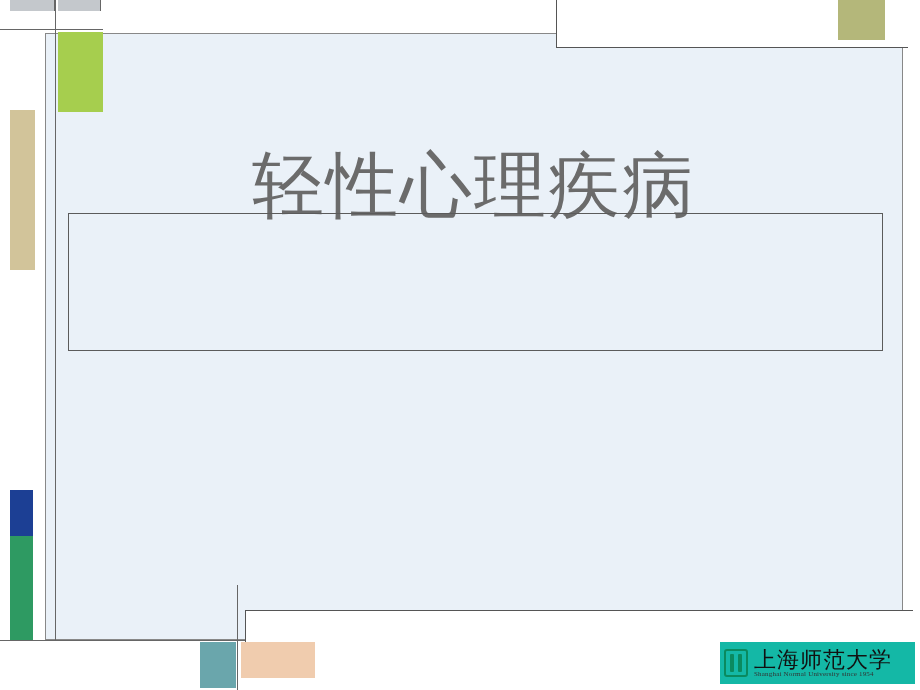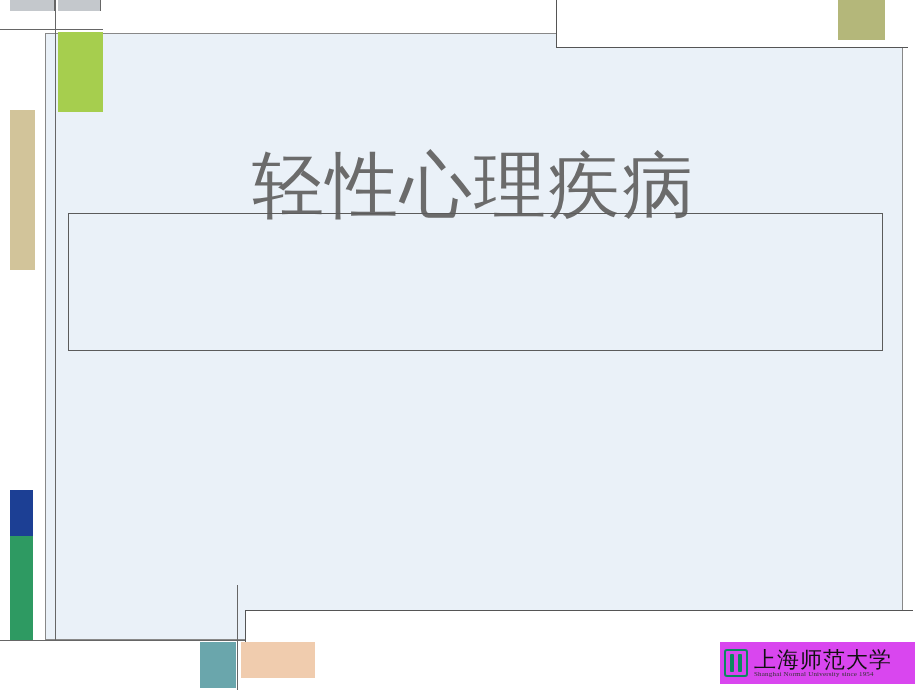--- a/index.html
+++ b/index.html
@@ -83,21 +83,21 @@
     width: 815px; height: 138px;
     border: 1.5px solid #5b5b5b;
     background: transparent;
   }
 
   
   .logo-box {
     position: absolute;
     left: 720px; top: 642px;
     width: 195px; height: 42px;
-    background: #d946ef;
+    background: #14b8a6;
     display: flex; align-items: center; gap: 6px;
     padding-left: 4px;
   }
   .logo-mark {
     width: 24px; height: 28px;
     border: 2px solid #0a8a5f;
     border-radius: 3px;
     position: relative;
     flex: 0 0 24px;
   }

